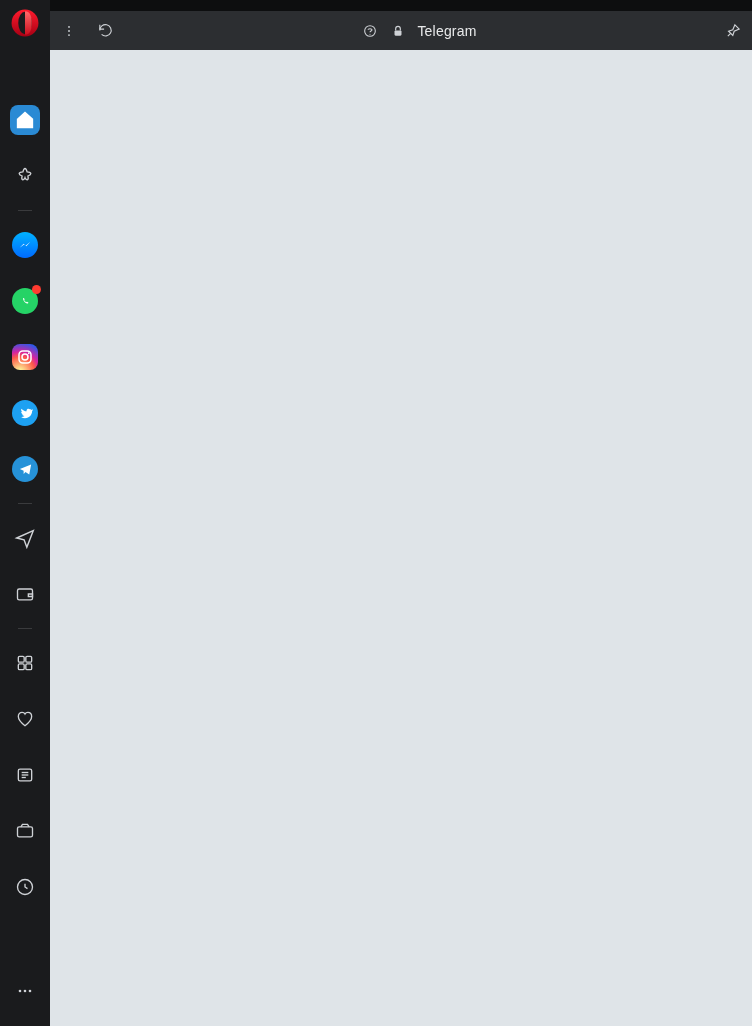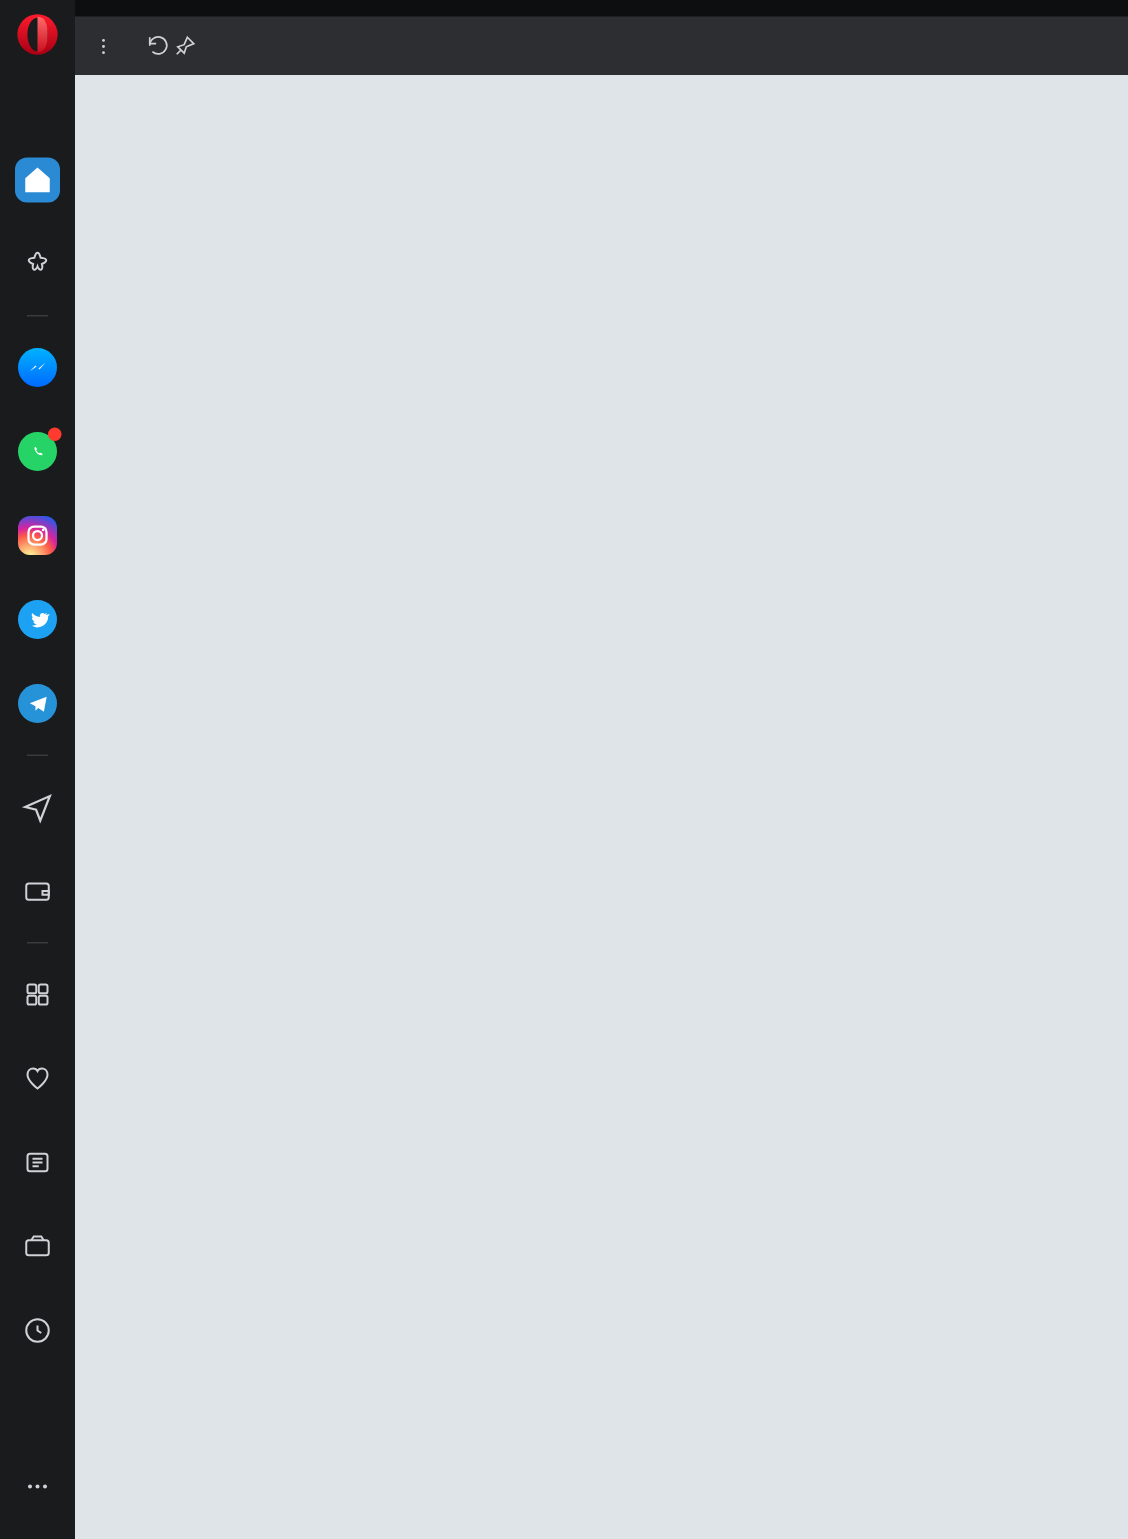--- a/index.html
+++ b/index.html
@@ -248,20 +248,36 @@
           </svg>
         </div>
         <div class="addr-icon">
           <svg width="17" height="17" viewBox="0 0 24 24" class="stroke-icon">
             <path d="M4 12 A8 8 0 1 1 6.5 17.5"></path>
             <path d="M4 4 V10 H10"></path>
           </svg>
         </div>
       </div>
 
+      <div class="addr-center">
+        <div class="addr-icon">
+          <svg width="16" height="16" viewBox="0 0 24 24" class="stroke-icon">
+            <circle cx="12" cy="12" r="8"></circle>
+            <path d="M9 10 C9 8 15 8 15 10 C15 12 12 12 12 14"></path>
+            <circle cx="12" cy="17" r="0.8" fill="#cfd2d6" stroke="none"></circle>
+          </svg>
+        </div>
+        <div class="addr-icon">
+          <svg width="14" height="14" viewBox="0 0 24 24">
+            <rect x="6" y="11" width="12" height="9" rx="2" fill="#cfd2d6"></rect>
+            <path d="M8 11 V8 a4 4 0 0 1 8 0 V11" fill="none" stroke="#cfd2d6" stroke-width="2"></path>
+          </svg>
+        </div>
+        <span class="addr-label">Telegram</span>
+      </div>
 
       <div class="addr-right">
         <div class="addr-icon">
           <svg width="17" height="17" viewBox="0 0 24 24" class="stroke-icon">
             <path d="M14 4 L20 10 L13 13 L11 19 L5 13 L11 11 Z"></path>
             <line x1="8" y1="16" x2="4" y2="20"></line>
           </svg>
         </div>
       </div>
     </div>

